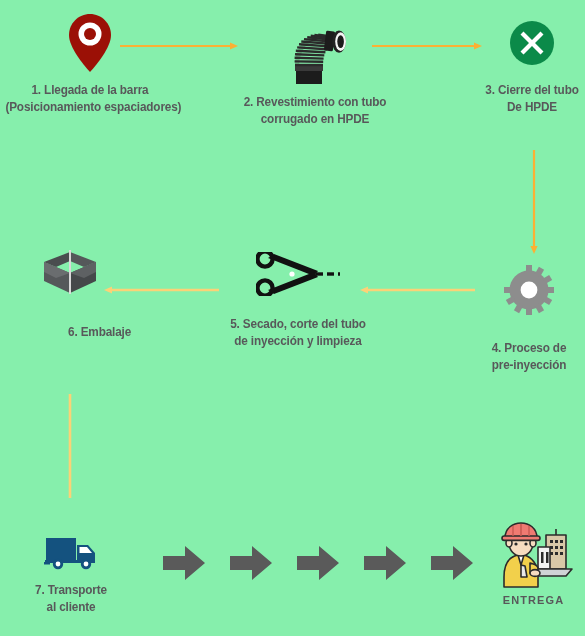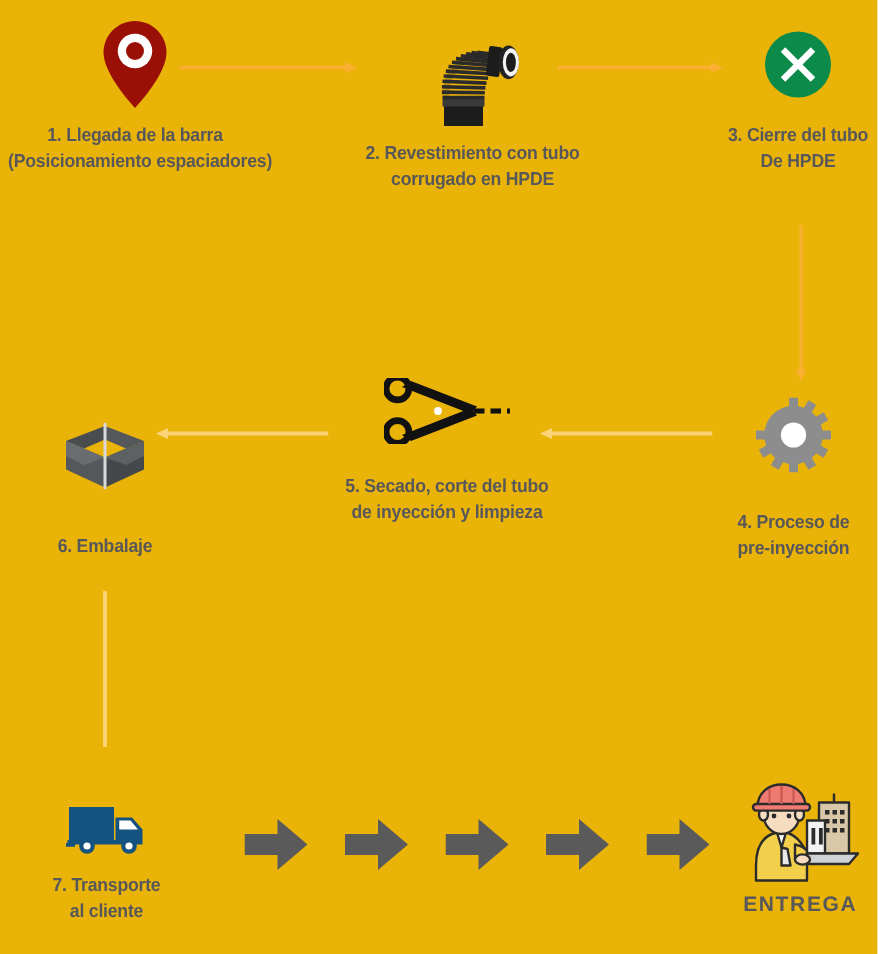--- a/index.html
+++ b/index.html
@@ -8,21 +8,21 @@
     background: #ffffff;
   }
   body {
     font-family: "Liberation Sans", "DejaVu Sans", sans-serif;
     -webkit-font-smoothing: antialiased;
   }
   #canvas {
     position: relative;
     width: 585px;
     height: 636px;
-    background: #eab308;
+    background: #86efac;
     overflow: hidden;
   }
   .node {
     position: absolute;
     text-align: center;
   }
   .node-icon {
     display: flex;
     align-items: center;
     justify-content: center;
@@ -40,21 +40,21 @@
   }
   .node-label .ln {
     display: block;
     white-space: nowrap;
   }
   .connector {
     position: absolute;
   }
   .delivery-caption {
     position: absolute;
-    font-size: 14px;
+    font-size: 11px;
     font-weight: bold;
     letter-spacing: 1.1px;
     color: #58585a;
     text-align: center;
   }
   .arrowrow {
     position: absolute;
     display: flex;
     align-items: center;
   }
@@ -144,21 +144,21 @@
     </div>
   </div>
 
   <div class="connector" style="left:528px; top:150px; width:12px; height:104px;">
     <svg width="12" height="104" viewBox="0 0 12 104" aria-hidden="true">
       <line x1="6" y1="0" x2="6" y2="98" stroke="#fbb034" stroke-width="2.2"></line>
       <path d="M6 104 L2.4 96 L9.6 96 Z" fill="#fbb034"></path>
     </svg>
   </div>
 
-  <div class="node" style="left:5px; top:276px; width:130px;">
+  <div class="node" style="left:5px; top:244px; width:130px;text-align:right;">
     <div class="node-icon" style="height:56px;">
       <svg width="60" height="48" viewBox="0 0 60 48" aria-hidden="true">
 
         <path d="M30 4 L56 14 L44 19 L30 13 Z" fill="#55585a"></path>
         <path d="M30 4 L4 14 L16 19 L30 13 Z" fill="#4a4d4f"></path>
         <path d="M4 14 L4 33 L30 45 L30 25 Z" fill="#55585a"></path>
         <path d="M30 25 L30 45 L56 33 L56 14 Z" fill="#45484a"></path>
         <path d="M4 14 L16 19 L30 25 L16 30 L4 24 Z" fill="#6a6d6f"></path>
         <path d="M56 14 L44 19 L30 25 L44 30 L56 24 Z" fill="#5e6163"></path>
 

